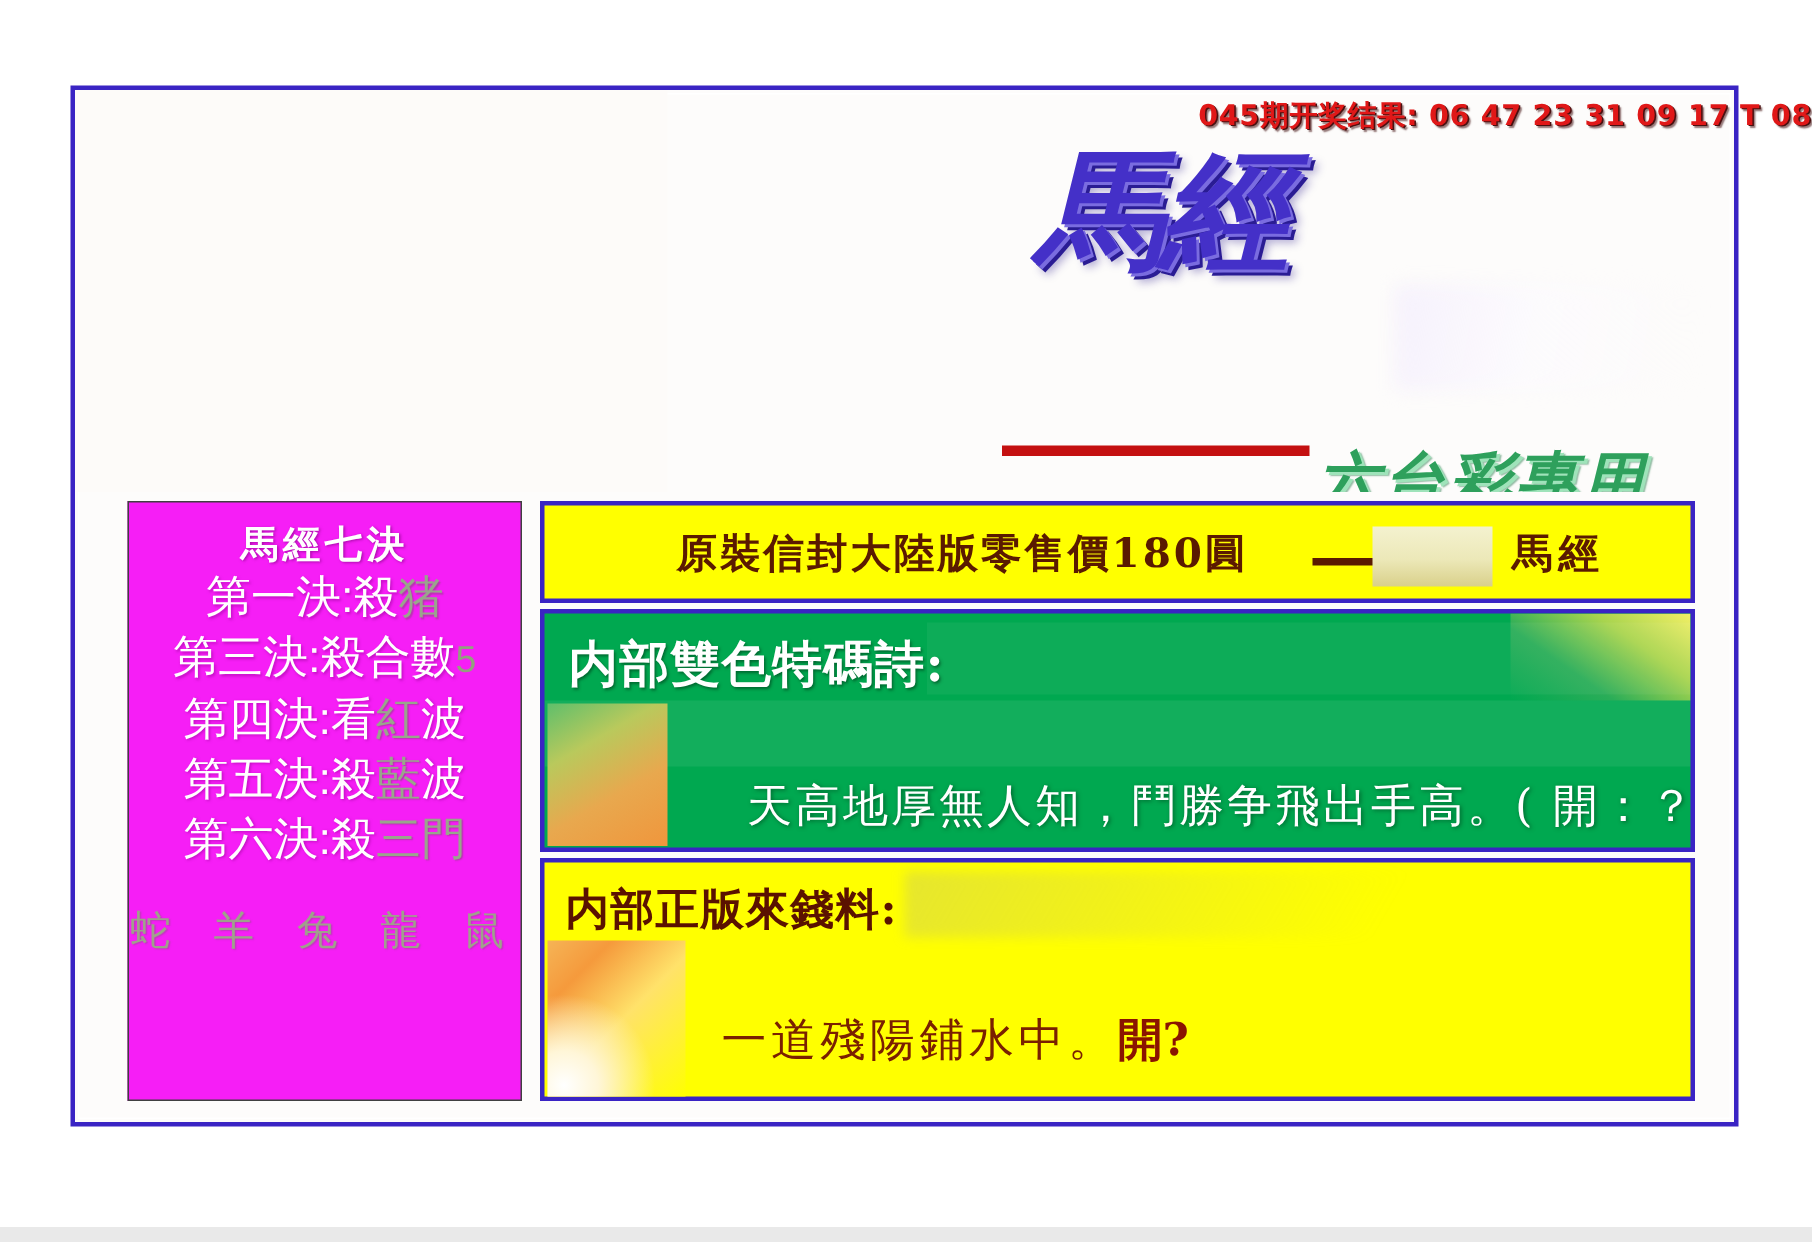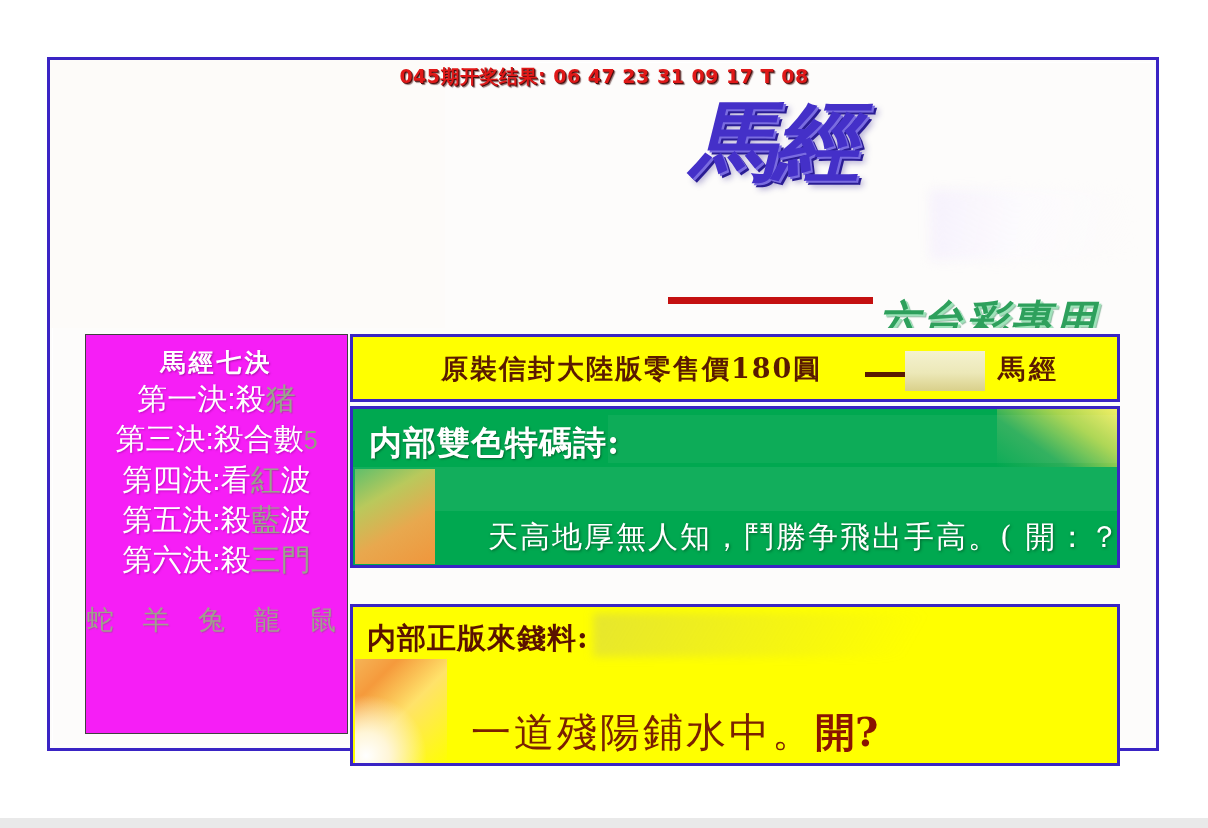--- a/index.html
+++ b/index.html
@@ -42,21 +42,21 @@
     border: 1px solid #ffffff;
     pointer-events: none;
   }
 
   
   #result-strip {
     position: absolute;
     left: 0;
     top: 64px;
     width: 1208px;
-    text-align: center;
+    text-align: right;
     z-index: 30;
   }
   #result-text {
     font-family: "DejaVu Sans", "Liberation Sans", sans-serif;
     font-weight: bold;
     font-size: 19px;
     letter-spacing: 0.5px;
     color: #e01818;
     text-shadow:
       1px 1px 0 #4a1010,
@@ -209,21 +209,21 @@
   #right-col {
     position: absolute;
     left: 265px;
     top: 0;
     width: 770px;
     height: 400px;
   }
 
   .block {
     position: absolute;
-    left: 0;
+    left: 10px;
     width: 770px;
     border: 3px solid #3a24c4;
     box-sizing: border-box;
     overflow: hidden;
   }
 
   
   #price-banner {
     top: 0;
     height: 68px;
@@ -334,21 +334,20 @@
     text-shadow: 1px 1px 3px rgba(0,70,30,0.7);
     white-space: nowrap;
     z-index: 4;
   }
 
   
   #yellow-block {
     top: 238px;
     height: 162px;
     background: #ffff00;
-    margin-top: 32px;
   }
   #yellow-title-mask {
     position: absolute;
     left: 240px;
     top: 6px;
     width: 520px;
     height: 44px;
     background: linear-gradient(120deg, rgba(190,190,120,0.38), rgba(255,255,0,0) 62%);
     filter: blur(4px);
   }
@@ -372,21 +371,21 @@
     letter-spacing: 1px;
     color: #5a1200;
     white-space: nowrap;
     z-index: 4;
   }
   #yellow-poem {
     position: absolute;
     left: 118px;
     top: 98px;
     font-family: "DejaVu Serif", "Liberation Serif", serif;
-    font-size: 40px;
+    font-size: 30px;
     letter-spacing: 3px;
     color: #7a2000;
     white-space: nowrap;
     z-index: 4;
   }
   #yellow-poem-open {
     font-weight: bold;
     color: #8a1400;
     letter-spacing: 0px;
   }

